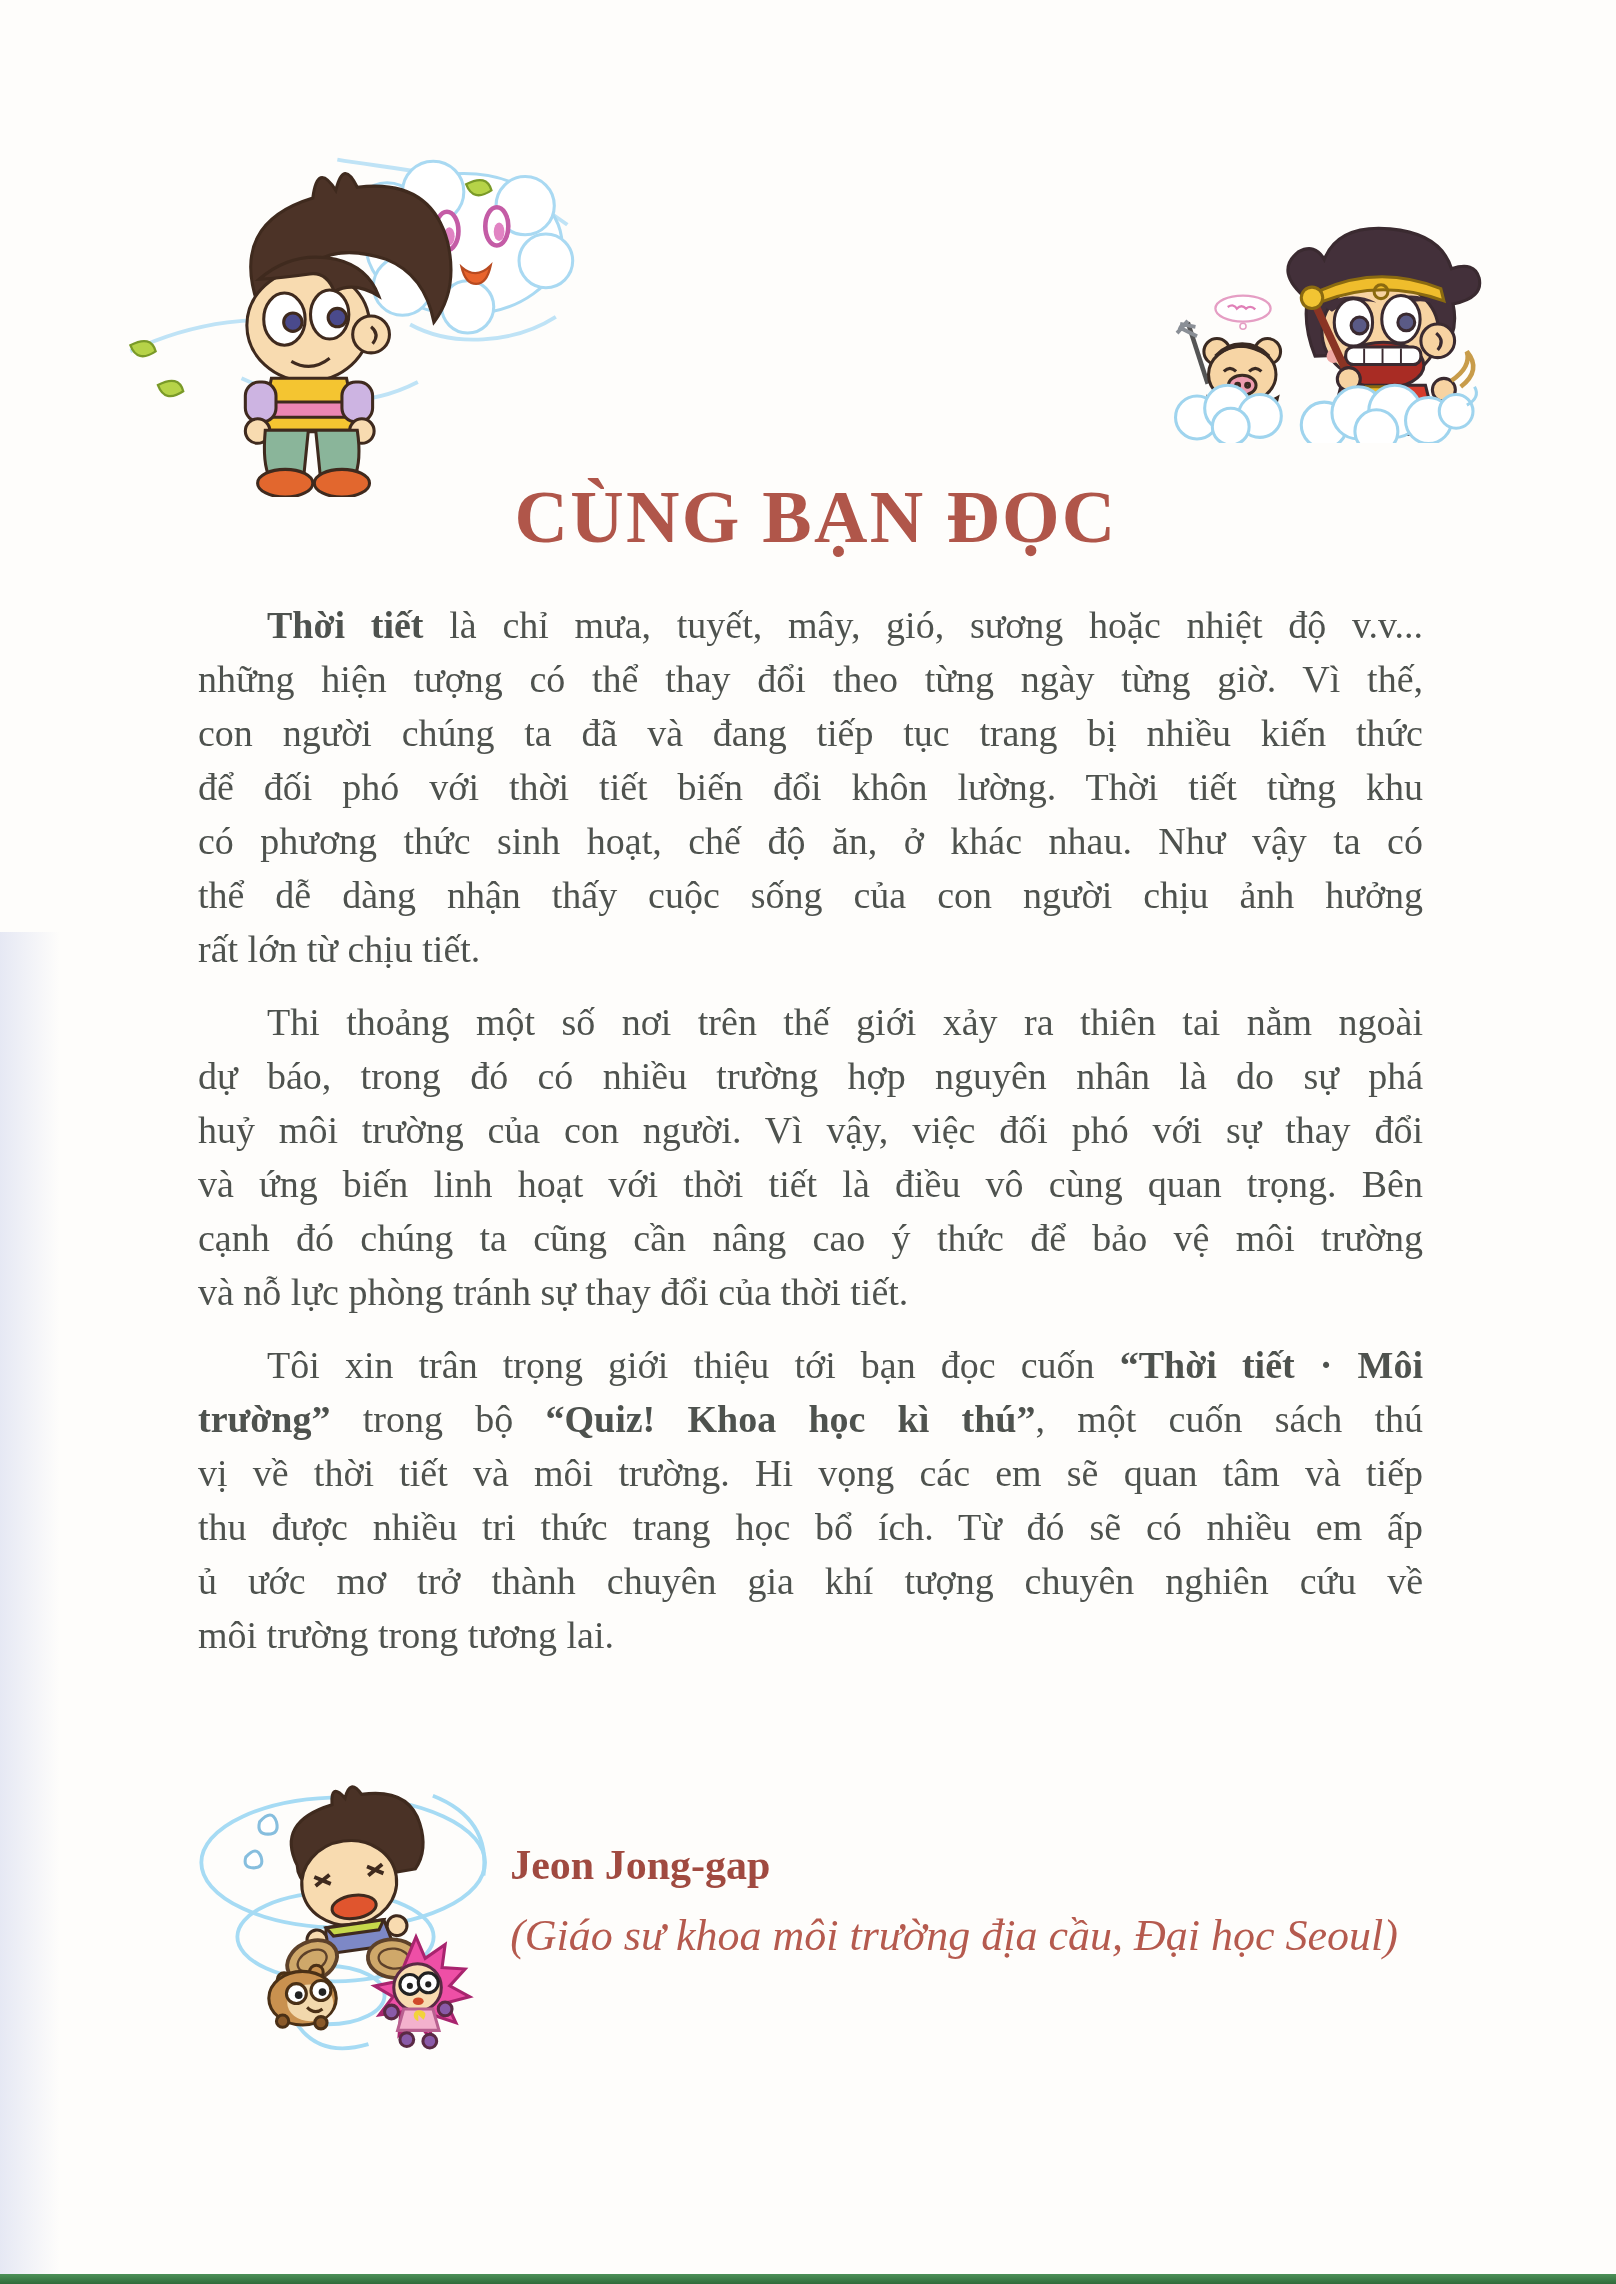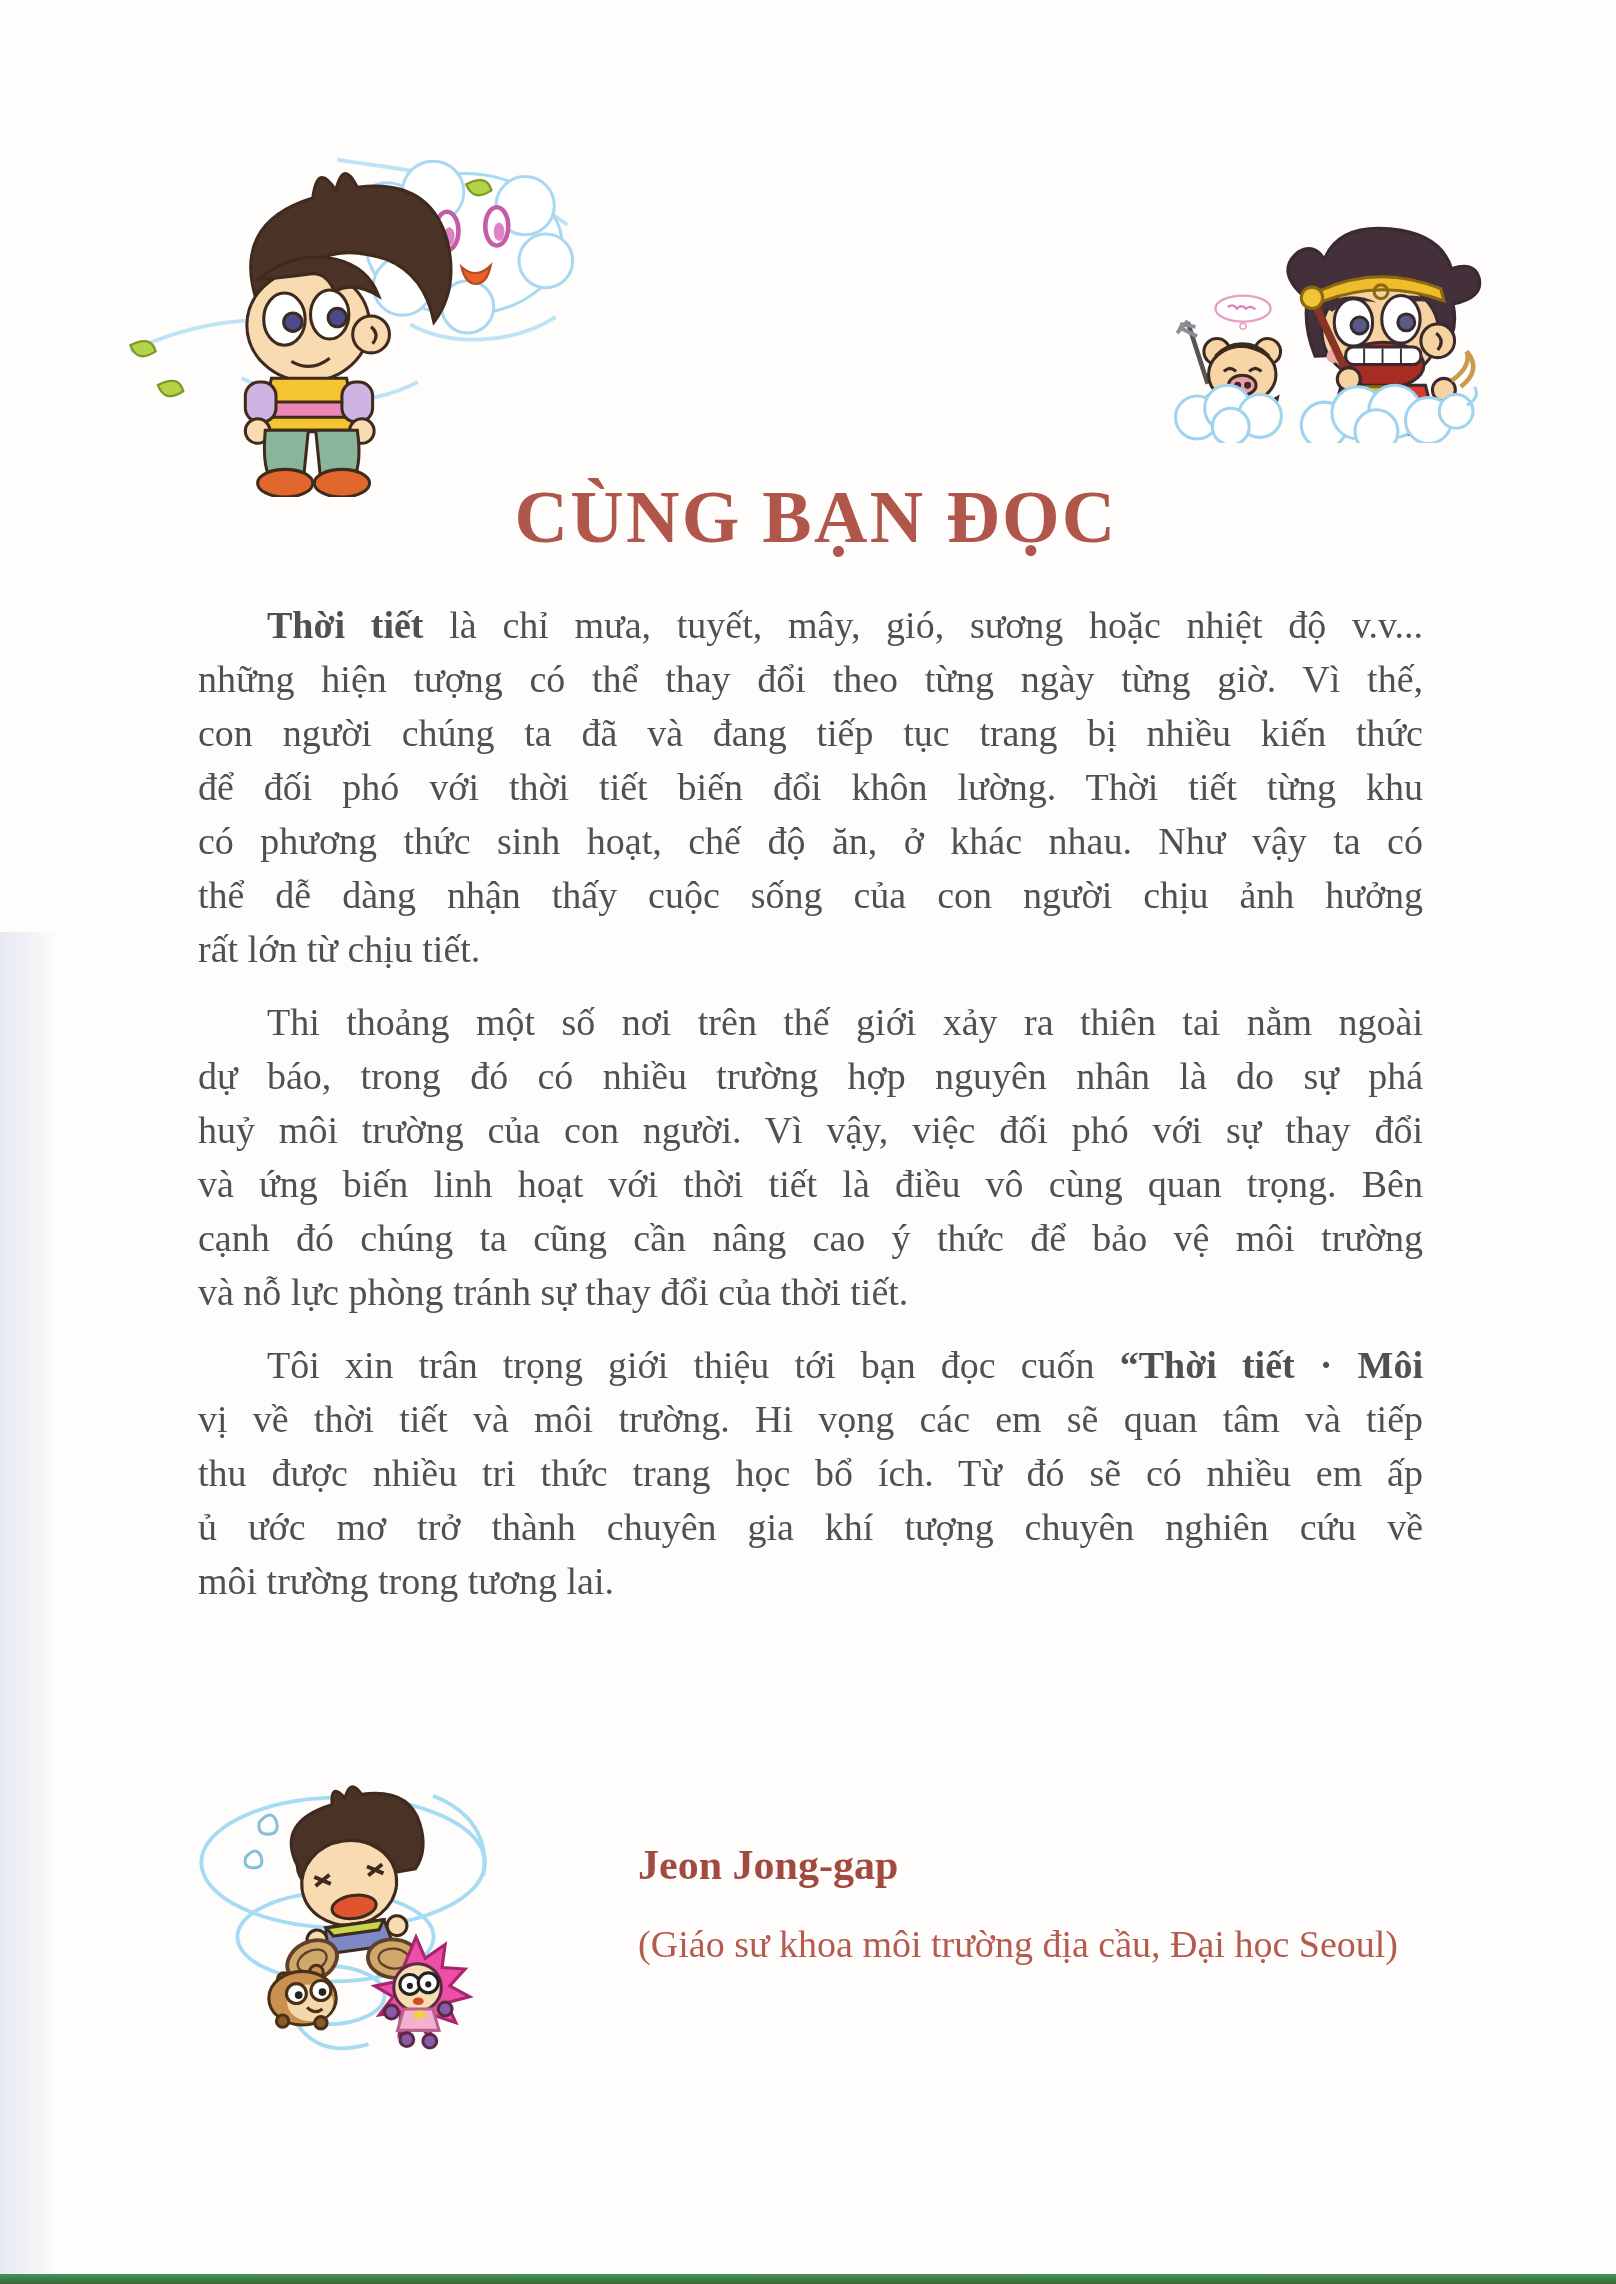--- a/index.html
+++ b/index.html
@@ -17,21 +17,21 @@
     position:absolute; left:198px; top:598px; width:1225px;
     font-size:38px; line-height:54px; color:var(--body-ink,#4e524e);
   }
   .para { margin:0 0 19px 0; }
   .line { text-align:justify; text-align-last:justify; height:54px; }
   .line.end { text-align-last:auto; }
   .line.ind { text-indent:69px; }
   .bold { font-weight:bold; }
   .signature { position:absolute; right:218px; top:1840px; }
   .sig-name { font-size:42px; font-weight:bold; line-height:51px; color:var(--sig-red,#a04a40); }
-  .sig-role { margin-top:30px; font-size:38px; line-height:46px; color:var(--role-red,#b55a4e); }
+  .sig-role { margin-top:22px; font-size:44px; font-style:italic; line-height:46px; color:var(--role-red,#b55a4e); }
   .ill { position:absolute; }
   .ill.tl { left:107px; top:129px; }
   .ill.tr { left:1151px; top:224px; }
   .ill.bl { left:186px; top:1774px; }
   .left-edge {
     position:absolute; left:0; top:932px; bottom:0; width:60px;
     background:linear-gradient(to right, rgba(190,198,232,0.38), rgba(190,198,232,0));
   }
   .bottom-strip {
     position:absolute; left:0; right:0; bottom:0; height:10px;
@@ -166,20 +166,21 @@
     <div class="para">
         <div class="line ind"><span>Thi thoảng một số nơi trên thế giới xảy ra thiên tai nằm ngoài</span></div>
         <div class="line"><span>dự báo, trong đó có nhiều trường hợp nguyên nhân là do sự phá</span></div>
         <div class="line"><span>huỷ môi trường của con người. Vì vậy, việc đối phó với sự thay đổi</span></div>
         <div class="line"><span>và ứng biến linh hoạt với thời tiết là điều vô cùng quan trọng. Bên</span></div>
         <div class="line"><span>cạnh đó chúng ta cũng cần nâng cao ý thức để bảo vệ môi trường</span></div>
         <div class="line end"><span>và nỗ lực phòng tránh sự thay đổi của thời tiết.</span></div>
       </div>
     <div class="para">
         <div class="line ind"><span>Tôi xin trân trọng giới thiệu tới bạn đọc cuốn </span><span class="bold">“Thời tiết · Môi</span></div>
+        <div class="line"><span class="bold">trường”</span><span> trong bộ </span><span class="bold">“Quiz! Khoa học kì thú”</span><span>, một cuốn sách thú</span></div>
         <div class="line"><span>vị về thời tiết và môi trường. Hi vọng các em sẽ quan tâm và tiếp</span></div>
         <div class="line"><span>thu được nhiều tri thức trang học bổ ích. Từ đó sẽ có nhiều em ấp</span></div>
         <div class="line"><span>ủ ước mơ trở thành chuyên gia khí tượng chuyên nghiên cứu về</span></div>
         <div class="line end"><span>môi trường trong tương lai.</span></div>
       </div>
   </div>
 
   <svg class="ill bl" width="322" height="292" viewBox="0 0 420 380">
     <g fill="none" stroke="#a6dbf4" stroke-width="5">
       <ellipse cx="205" cy="115" rx="185" ry="85"></ellipse>

